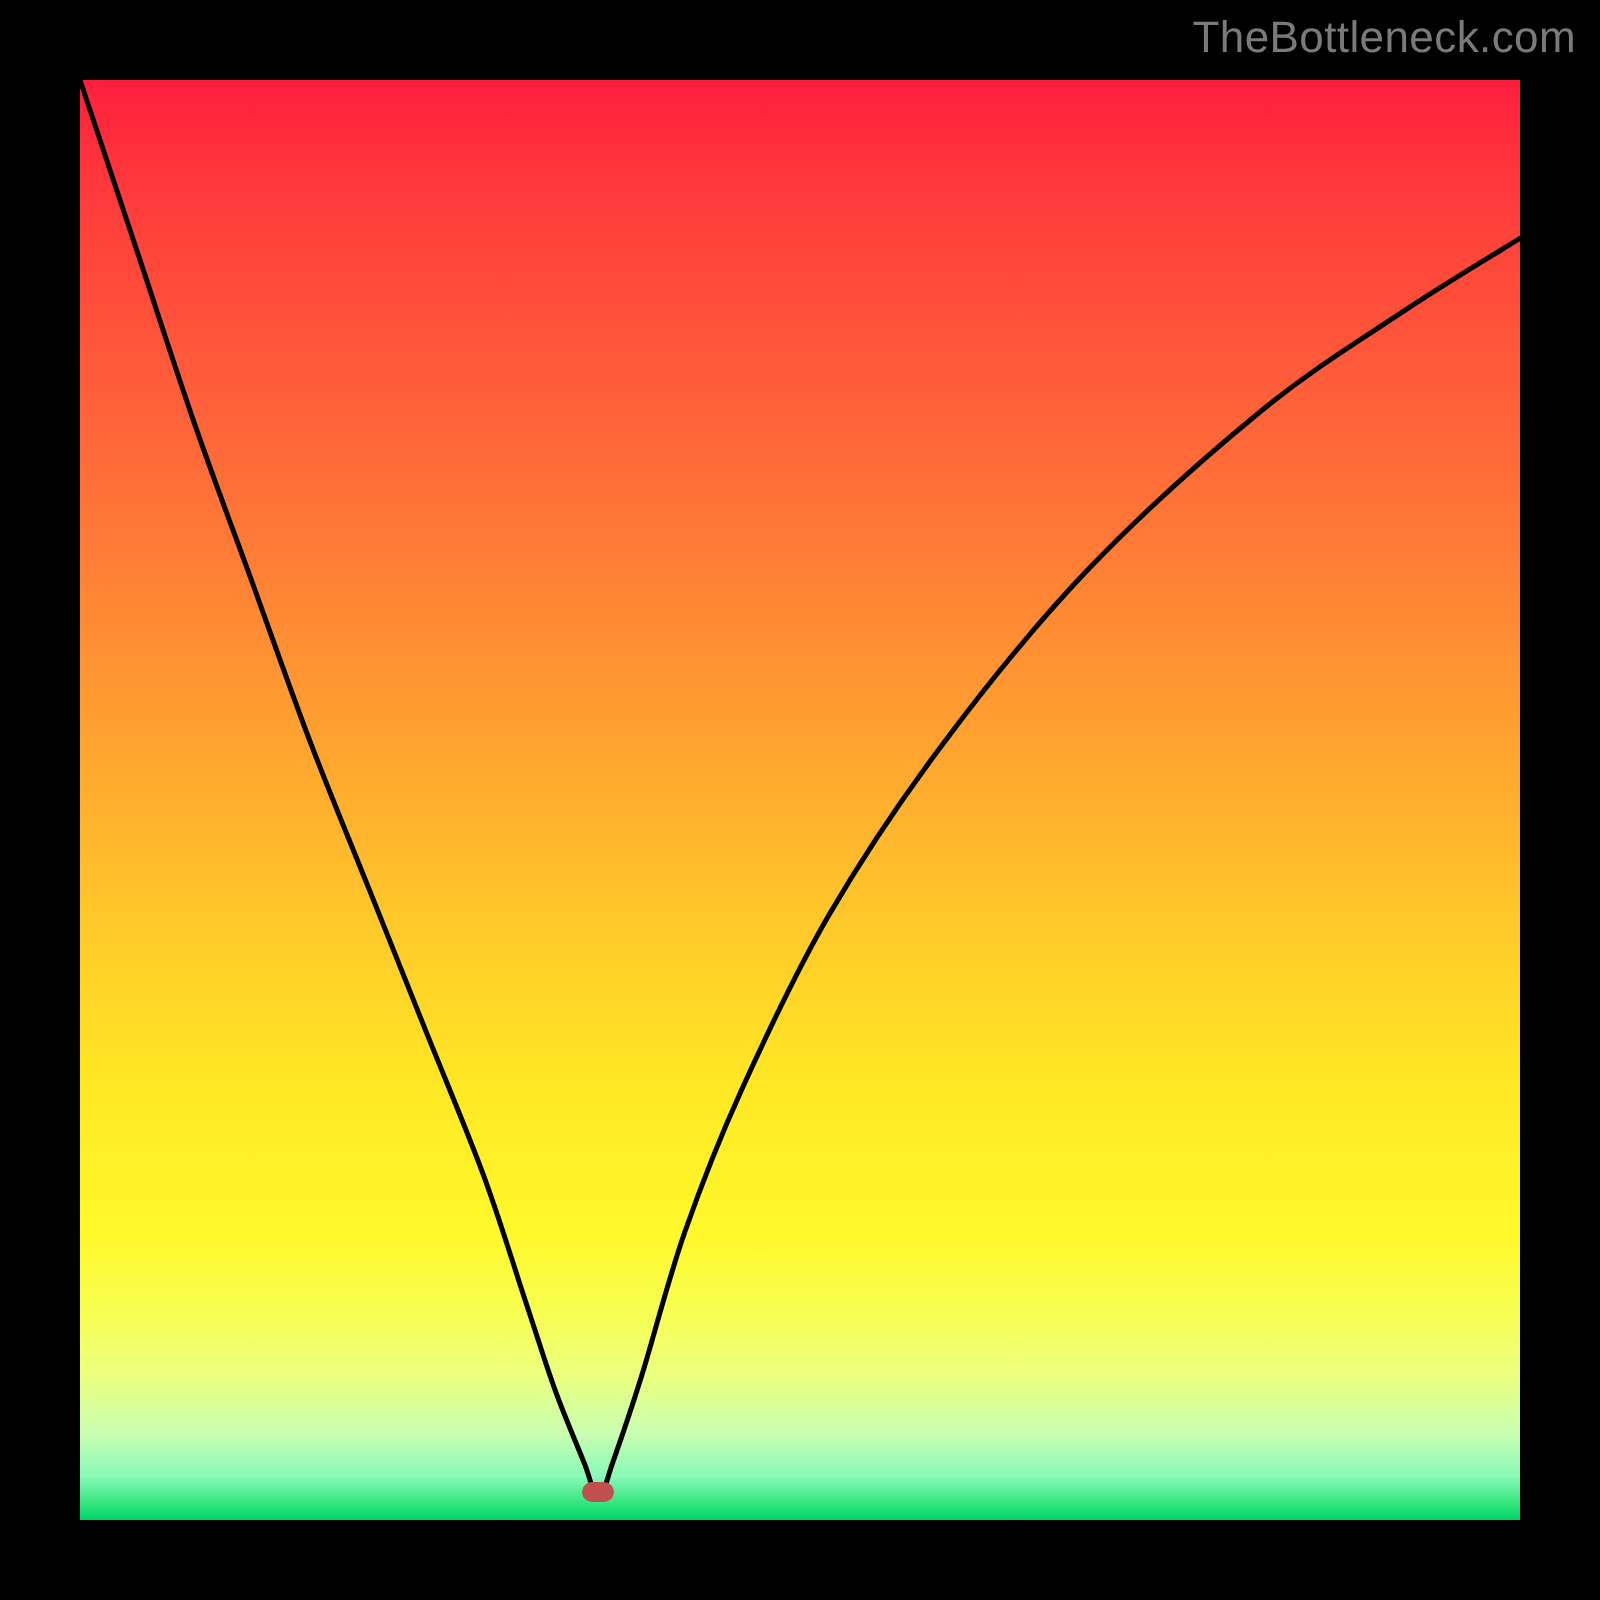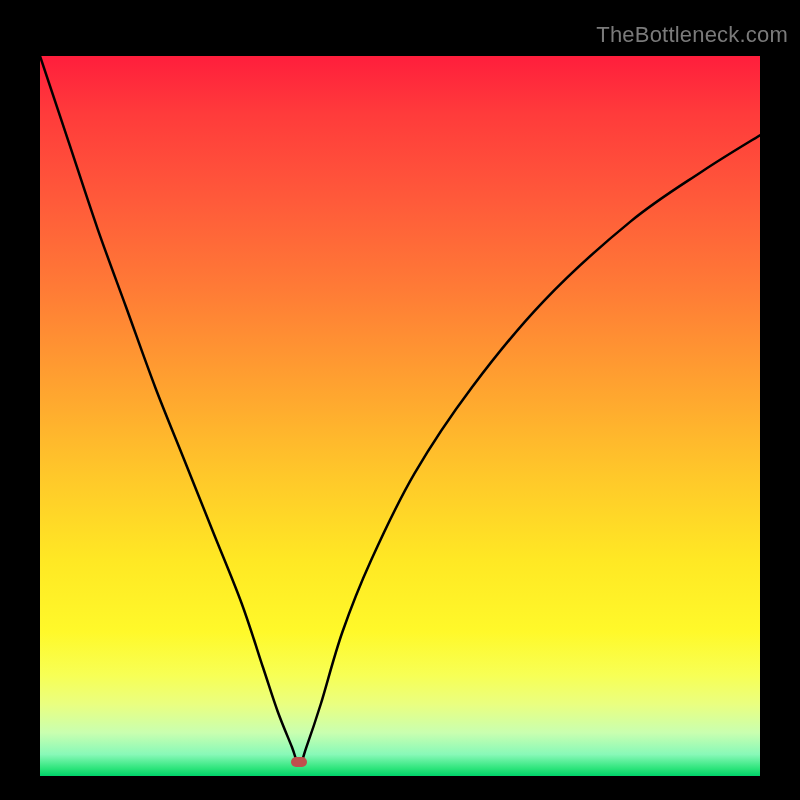--- a/index.html
+++ b/index.html
@@ -7,21 +7,21 @@
     padding: 0;
     width: 800px;
     height: 800px;
     background: #000;
     overflow: hidden;
     font-family: Arial, Helvetica, sans-serif;
   }
   .frame {
     position: absolute;
     left: 0;
-    top: 16px;
+    top: 0;
     width: 800px;
     height: 622px;
     background: #000;
   }
   .plot-area {
     position: absolute;
     left: 40px;
     top: 40px;
     width: 720px;
     height: 720px;

